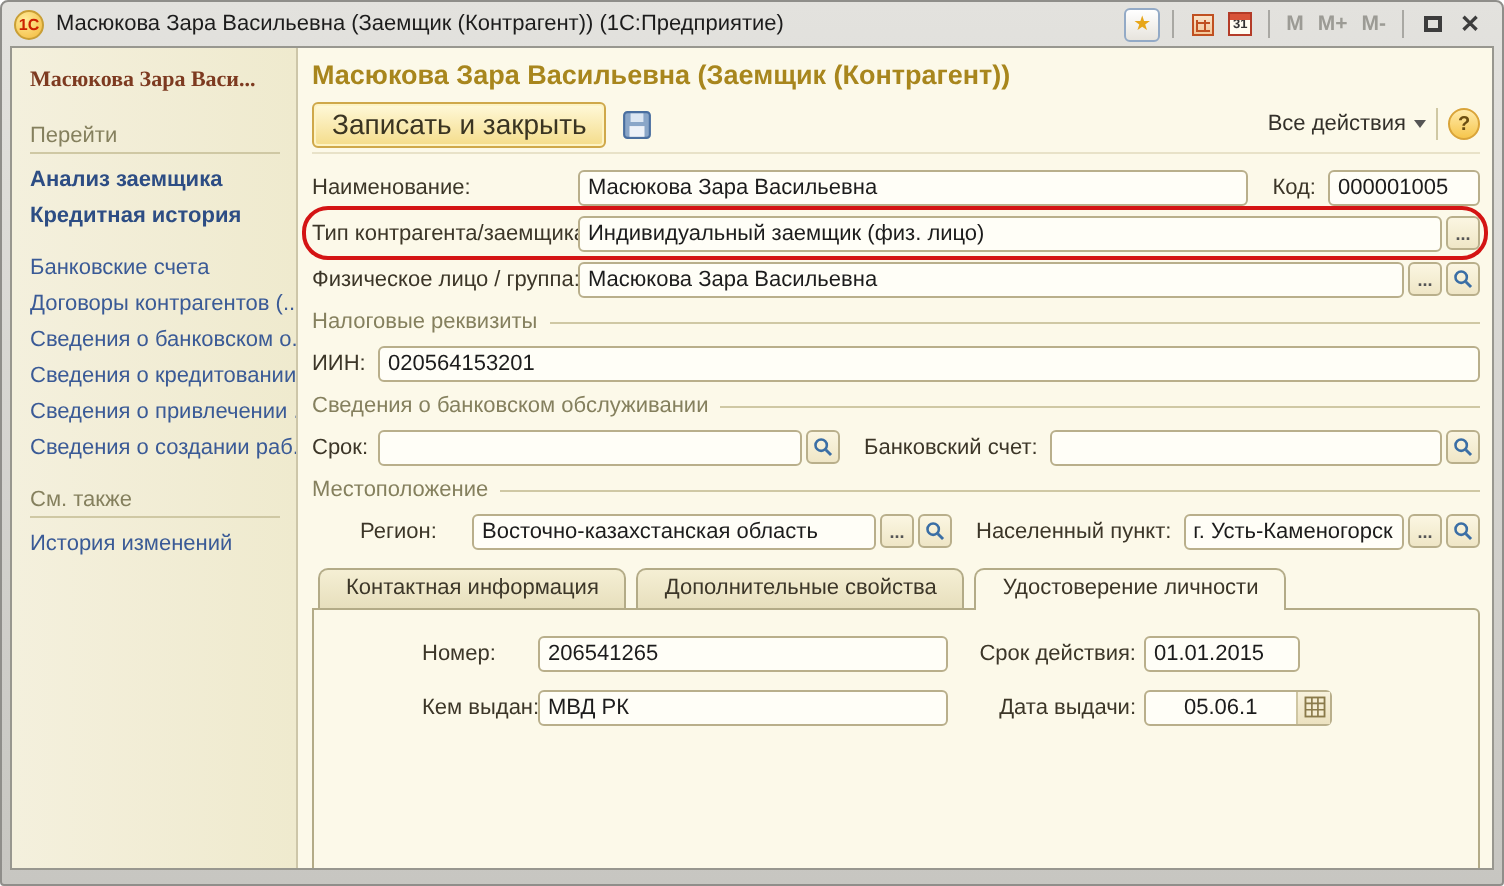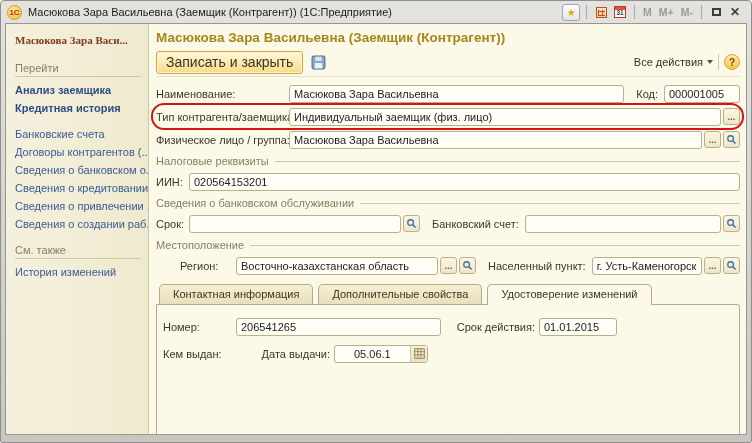--- a/index.html
+++ b/index.html
@@ -96,21 +96,21 @@
 
   
   .tabs { display:flex; gap:5px; margin-top:9px; padding-left:3px; position:relative; z-index:2; }
   .tab { background:linear-gradient(#f5efd4,#e7dfbd); border:1px solid #b3ab87; border-bottom:none;
     border-radius:5px 5px 0 0; padding:3px 13px 4px; color:#3c3628; font-family:inherit; font-size:11px; cursor:pointer; }
   .tab.active { background:#fcf9e9; padding-bottom:5px; margin-bottom:-1px; }
   .tab-panel { border:1px solid #b3ab87; border-radius:0 3px 3px 3px; background:#fcf9e9;
     height:150px; padding:12px 8px 8px 6px; position:relative; z-index:1; }
 
   .trow { display:flex; align-items:center; margin-bottom:8px; height:19px; }
-  .t-lbl1 { width:73px; flex:none; white-space:nowrap; }
+  .t-lbl1 { width:58px; flex:none; white-space:nowrap;margin-left:48px; }
   .t-fld1 { width:205px; flex:none; }
   .t-lbl2 { width:88px; flex:none; margin-left:10px; text-align:right; padding-right:4px; white-space:nowrap; }
   .t-fld2 { width:78px; flex:none; }
   .dategrp { display:flex; align-items:center; width:94px; flex:none; height:18px;
     background:#fffef7; border:1px solid #b9af8b; border-radius:3px; padding:0; }
   .dategrp input { flex:1; min-width:0; border:none; background:transparent; font-family:inherit;
     font-size:11px; color:#1c1c1c; padding:0 19px; }
   .cal-btn { width:17px; height:16px; flex:none; border:none; border-left:1px solid #cfc6a2;
     background:linear-gradient(#f8f2dc,#ece2c0); display:flex; align-items:center; justify-content:center;
     cursor:pointer; padding:0; }
@@ -272,32 +272,33 @@
           <svg width="11" height="11" viewBox="0 0 12 12">
               <circle cx="5" cy="5" r="3.1" fill="none" stroke="#3a6ea5" stroke-width="1.4"></circle>
               <line x1="7.5" y1="7.5" x2="10.4" y2="10.4" stroke="#3a6ea5" stroke-width="1.6"></line>
             </svg>
         </button>
       </div>
 
       <div class="tabs">
         <button class="tab">Контактная информация</button>
         <button class="tab">Дополнительные свойства</button>
-        <button class="tab active">Удостоверение изменений</button>
+        <button class="tab active">Удостоверение личности</button>
       </div>
 
       <div class="tab-panel">
         <div class="trow">
           <label class="t-lbl1">Номер:</label>
           <input class="fld t-fld1" value="206541265" style="">
           <label class="t-lbl2">Срок действия:</label>
           <input class="fld t-fld2" value="01.01.2015" style="">
         </div>
         <div class="trow">
           <label class="t-lbl1">Кем выдан:</label>
+          <input class="fld t-fld1" value="МВД РК" style="">
           <label class="t-lbl2">Дата выдачи:</label>
           <div class="dategrp">
             <input value="05.06.1999" style="">
             <button class="cal-btn">
               <svg width="11" height="11" viewBox="0 0 12 12">
                   <rect x="0.8" y="0.8" width="10.4" height="10.4" fill="#f5edd2" stroke="#8a7a4a"></rect>
                   <path d="M1 4h10M4.3 1v10M7.6 1v10M1 7.5h10" stroke="#8a7a4a" stroke-width="0.9" fill="none"></path>
                 </svg>
             </button>
           </div>

